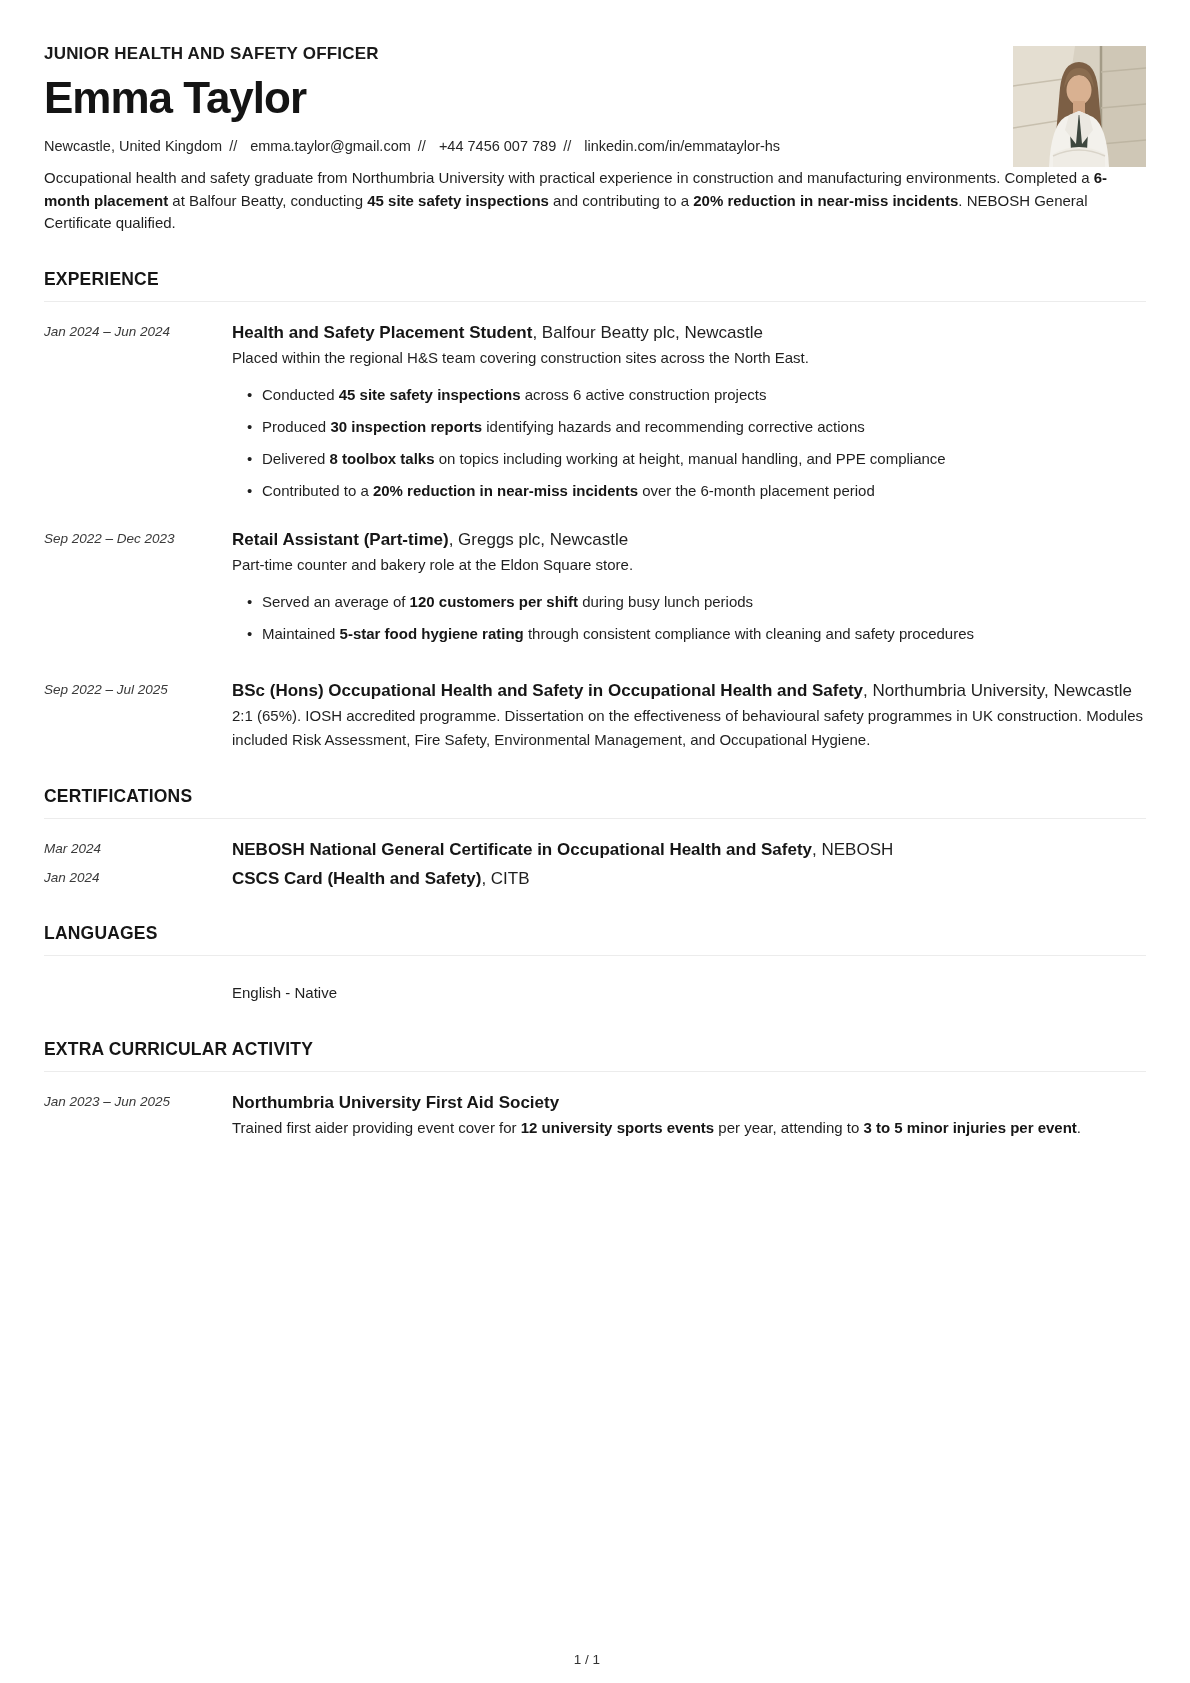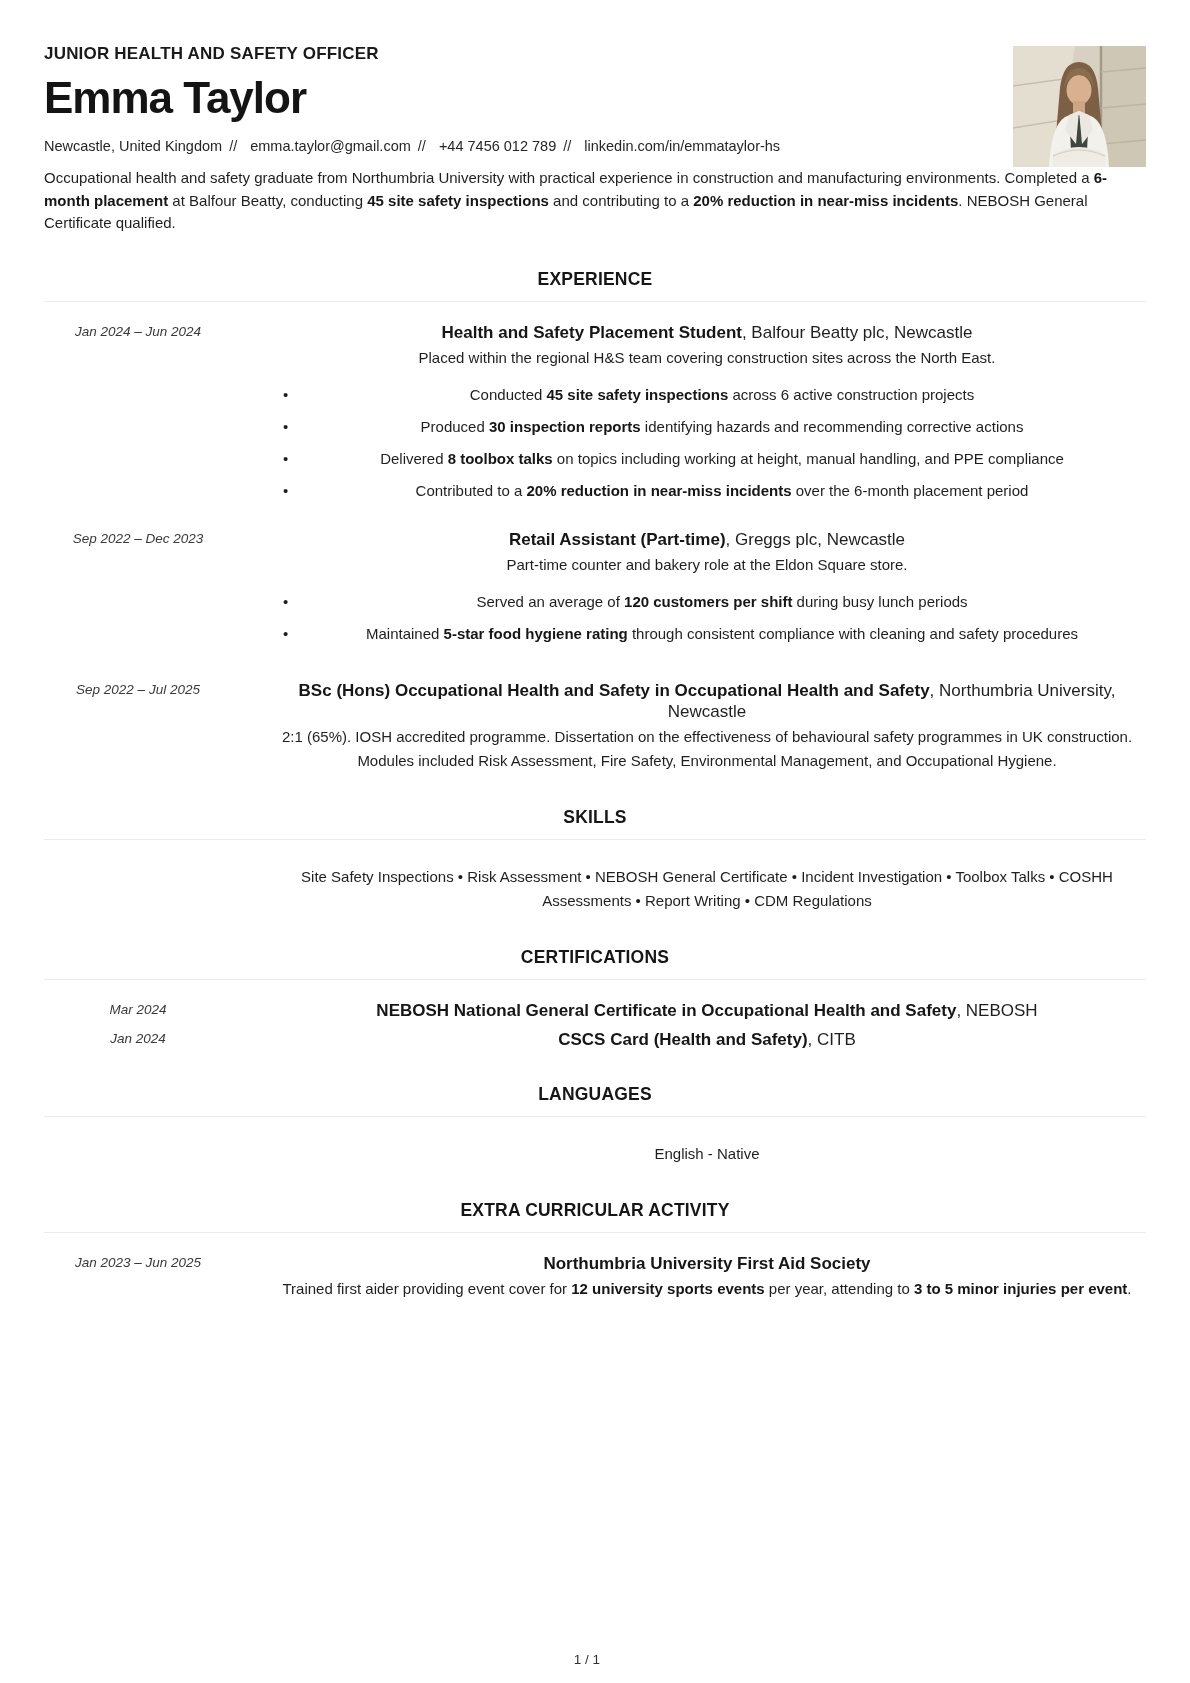--- a/index.html
+++ b/index.html
@@ -19,26 +19,26 @@
   .name { font-size: 44px; font-weight: bold; letter-spacing: -1px; margin: 12px 0 18px; color: #141414; line-height: 1.0; }
   .contact { font-size: 14.5px; color: #262626; }
   .contact .sep { margin: 0 9px 0 7px; color: #2e2e2e; }
   .photo { width: 133px; height: 121px; flex: 0 0 auto; margin-top: 2px; overflow: hidden; }
 
   
   .summary { font-size: 15px; line-height: 22.5px; color: #1f1f1f; }
   .summary strong, .entry strong { font-weight: bold; color: #161616; }
 
   
-  .section { margin-top: 34px; text-align: center; }
+  .section { margin-top: 34px; }
   .section-heading {
     font-size: 17.5px; font-weight: bold; letter-spacing: 0.2px;
     color: #161616; padding-bottom: 11px; border-bottom: 1px solid #ececec;
   }
-  .entry { display: grid; grid-template-columns: 188px 1fr; margin-top: 20px; gap: 36px; }
+  .entry { display: grid; grid-template-columns: 188px 1fr; margin-top: 20px; }
   .entry + .entry { margin-top: 26px; }
   .entry.compact + .entry.compact { margin-top: 8px; }
   .entry-date { font-style: italic; font-size: 13.5px; color: #3a3a3a; padding-top: 2px; }
   .entry-title { font-size: 17px; line-height: 21px; }
   .entry-desc { margin-top: 5px; font-size: 15px; line-height: 24px; }
   .entry-title + .entry-desc { margin-top: 3px; }
   .entry-bullets { list-style: none; margin-top: 13px; }
   .entry-bullets li { position: relative; padding-left: 30px; font-size: 15px; line-height: 24px; margin-top: 8px; }
   .entry-bullets li::before { content: "\2022"; position: absolute; left: 15px; top: 0; }
 
@@ -53,21 +53,21 @@
 
 <div class="page">
 
   <header class="header">
     <div class="header-text">
       <div class="role-title">JUNIOR HEALTH AND SAFETY OFFICER</div>
       <h1 class="name">Emma Taylor</h1>
       <div class="contact">
         <span>Newcastle, United Kingdom</span><span class="sep">//</span>
         <span>emma.taylor@gmail.com</span><span class="sep">//</span>
-        <span>+44 7456 012 789</span><span class="sep">//</span>
+        <span>+44 7456 007 789</span><span class="sep">//</span>
         <span>linkedin.com/in/emmataylor-hs</span>
       </div>
     </div>
     <div class="photo">
       <svg viewBox="0 0 133 121" width="133" height="121" xmlns="http://www.w3.org/2000/svg">
         <rect width="133" height="121" fill="#d8d1c2"></rect>
         <polygon points="0,0 62,0 44,121 0,121" fill="#e4ded1"></polygon>
         <line x1="0" y1="40" x2="58" y2="32" stroke="#c7bfae" stroke-width="1.5"></line>
         <line x1="0" y1="82" x2="50" y2="74" stroke="#c7bfae" stroke-width="1.5"></line>
         <rect x="88" y="0" width="45" height="121" fill="#cfc7b6"></rect>
@@ -122,29 +122,20 @@
       <section class="section">
         <div class="entry">
           <div class="entry-date">Sep 2022 – Jul 2025</div>
           <div class="entry-body">
             <div class="entry-title"><strong>BSc (Hons) Occupational Health and Safety in Occupational Health and Safety</strong>, Northumbria University, Newcastle</div>
             <p class="entry-desc">2:1 (65%). IOSH accredited programme. Dissertation on the effectiveness of behavioural safety programmes in UK construction. Modules included Risk Assessment, Fire Safety, Environmental Management, and Occupational Hygiene.</p>
           </div>
         </div>
       </section>
       <section class="section">
-        <h2 class="section-heading">SKILLS</h2>
-        <div class="entry">
-          <div class="entry-date"></div>
-          <div class="entry-body">
-            <p class="entry-desc">Site Safety Inspections • Risk Assessment • NEBOSH General Certificate • Incident Investigation • Toolbox Talks • COSHH Assessments • Report Writing • CDM Regulations</p>
-          </div>
-        </div>
-      </section>
-      <section class="section">
         <h2 class="section-heading">CERTIFICATIONS</h2>
         <div class="entry compact">
           <div class="entry-date">Mar 2024</div>
           <div class="entry-body">
             <div class="entry-title"><strong>NEBOSH National General Certificate in Occupational Health and Safety</strong>, NEBOSH</div>
           </div>
         </div>
         <div class="entry compact">
           <div class="entry-date">Jan 2024</div>
           <div class="entry-body">

